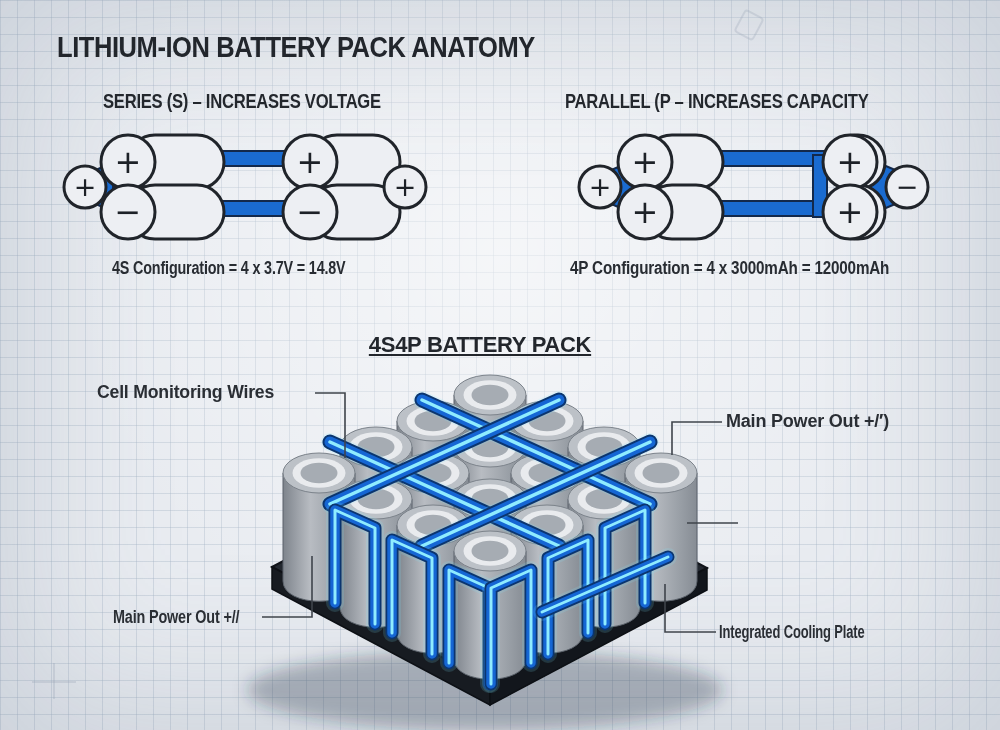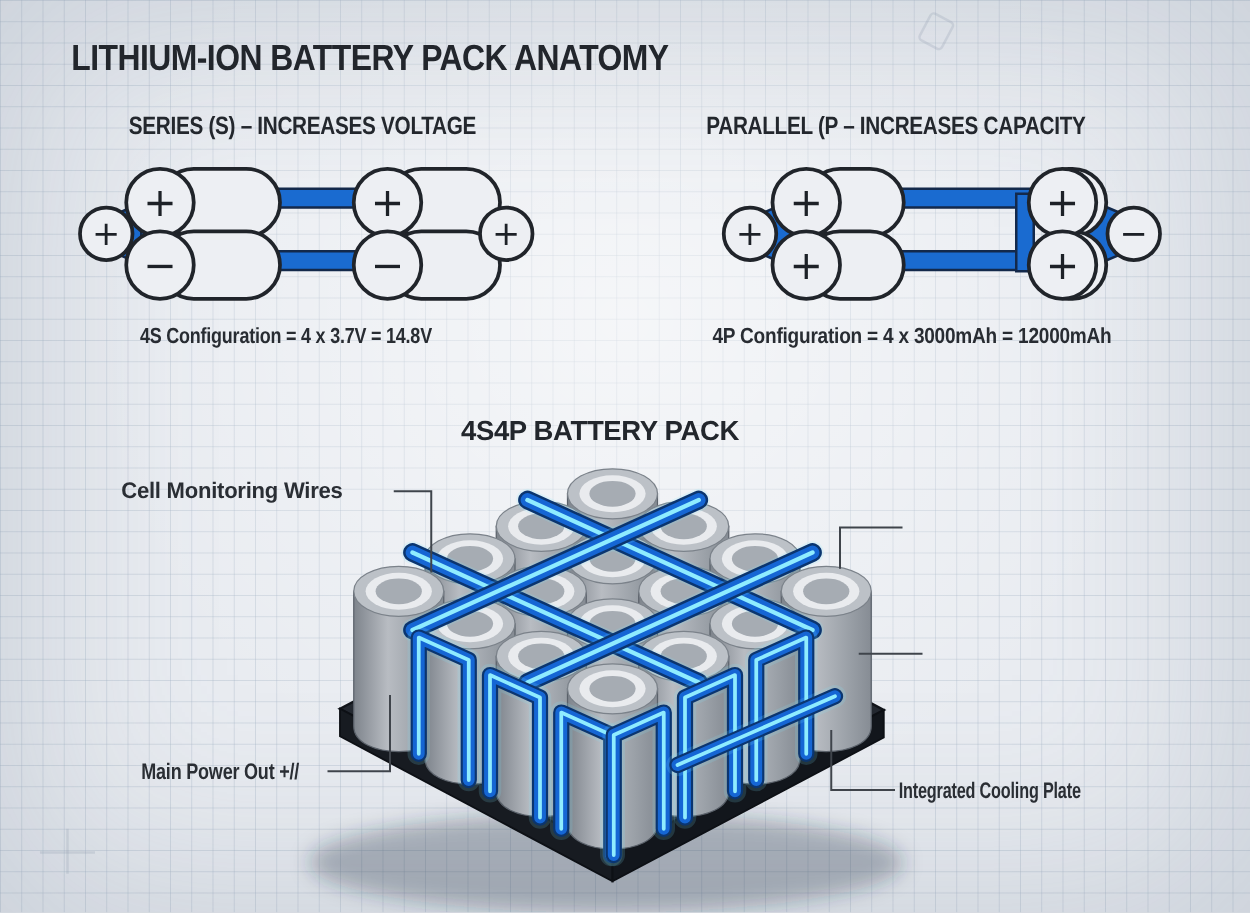--- a/index.html
+++ b/index.html
@@ -12,21 +12,21 @@
       linear-gradient(90deg, rgba(168,182,199,.38) 1px, transparent 1px);
     background-size:100% 100%, 17px 17px, 17px 17px;
     box-shadow: inset 0 0 150px 25px rgba(96,112,136,.22);
     font-family:"Liberation Sans", sans-serif;
     color:#23272d;
   }
   .abs{position:absolute;white-space:nowrap;}
   .h1{font-size:29px;font-weight:bold;letter-spacing:-.5px;transform:scaleX(.88);transform-origin:left top;color:#22262c;}
   .h2{font-size:20px;font-weight:bold;letter-spacing:-.3px;transform:scaleX(.83);transform-origin:left top;color:#23272d;}
   .cap{font-size:17.5px;font-weight:bold;letter-spacing:-.2px;transform-origin:left top;color:#282c32;}
-  .h3{font-size:22px;font-weight:bold;letter-spacing:-.3px;color:#22262c;text-align:center;}
+  .h3{font-size:22px;font-weight:bold;letter-spacing:-.3px;color:#22262c;text-align:center;text-decoration:underline;}
   .lbl{font-size:18px;font-weight:bold;letter-spacing:-.2px;transform-origin:left top;color:#2a2e34;}
   svg{position:absolute;overflow:visible;}
   
   .blue{fill:#1a6bd0;stroke:#13294b;stroke-width:2;}
   .pill{fill:#edeff3;stroke:#20242a;stroke-width:3;}
   .sign{font-family:"DejaVu Sans",sans-serif;font-size:32px;fill:#1d2127;text-anchor:middle;}
   .sign-sm{font-family:"DejaVu Sans",sans-serif;font-size:27px;fill:#1d2127;text-anchor:middle;}
   
   .bbg,.bbo,.bbm,.bbc{fill:none;stroke-linejoin:round;stroke-linecap:round;}
   .bbg{stroke:#7ce9ff;stroke-width:18;opacity:.16;}
@@ -227,16 +227,17 @@
 
   <svg style="left:0;top:0" width="1000" height="730" viewBox="0 0 1000 730">
     <path class="leader" d="M315,393 L345,393 L345,458"></path>
     <path class="leader" d="M722,422 L672,422 L672,455"></path>
     <path class="leader" d="M738,523 L687,523"></path>
     <path class="leader" d="M262,617 L312,617 L312,556"></path>
     <path class="leader" d="M716,632 L665,632 L665,584"></path>
   </svg>
 
   <div class="abs lbl" style="left:97px;top:382px;transform:scaleX(.98)">Cell Monitoring Wires</div>
+  <div class="abs lbl" style="left:726px;top:411px">Main Power Out +/′)</div>
   <div class="abs lbl" style="left:113px;top:607px;transform:scaleX(.80)">Main Power Out +//</div>
   <div class="abs lbl" style="left:719px;top:622px;transform:scaleX(.72)">Integrated Cooling Plate</div>
 
 </div>
 
 </body></html>

